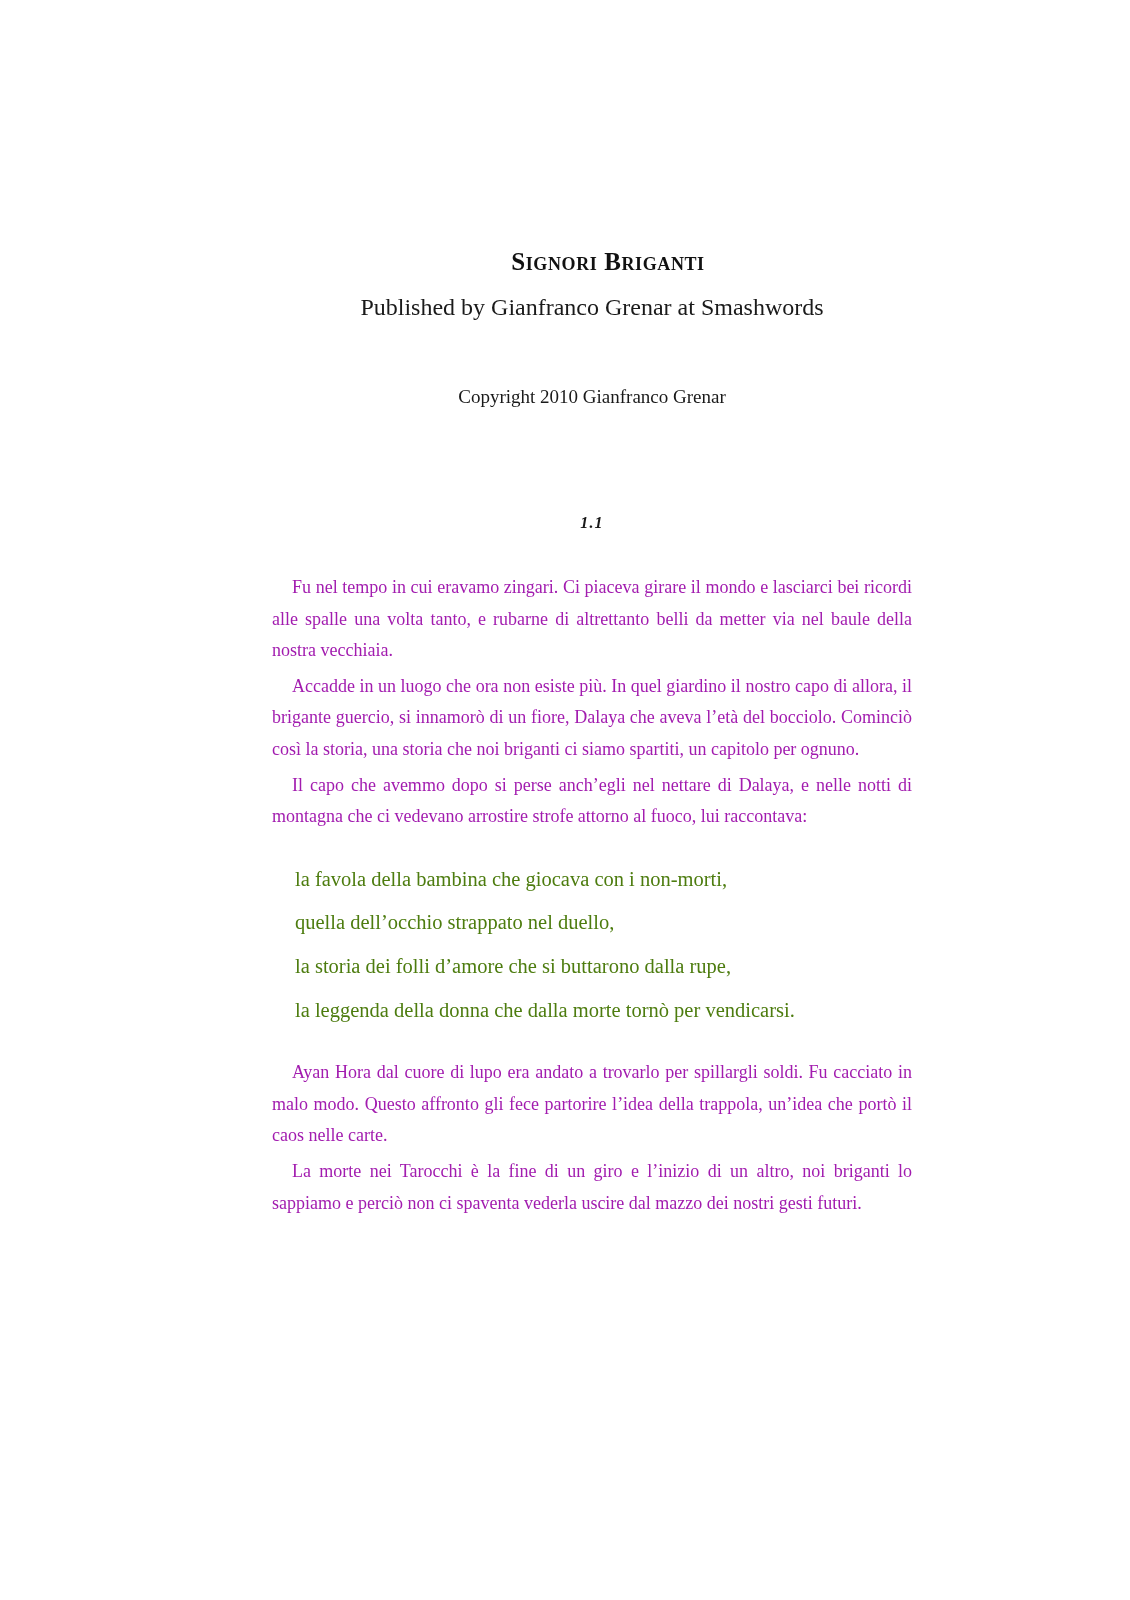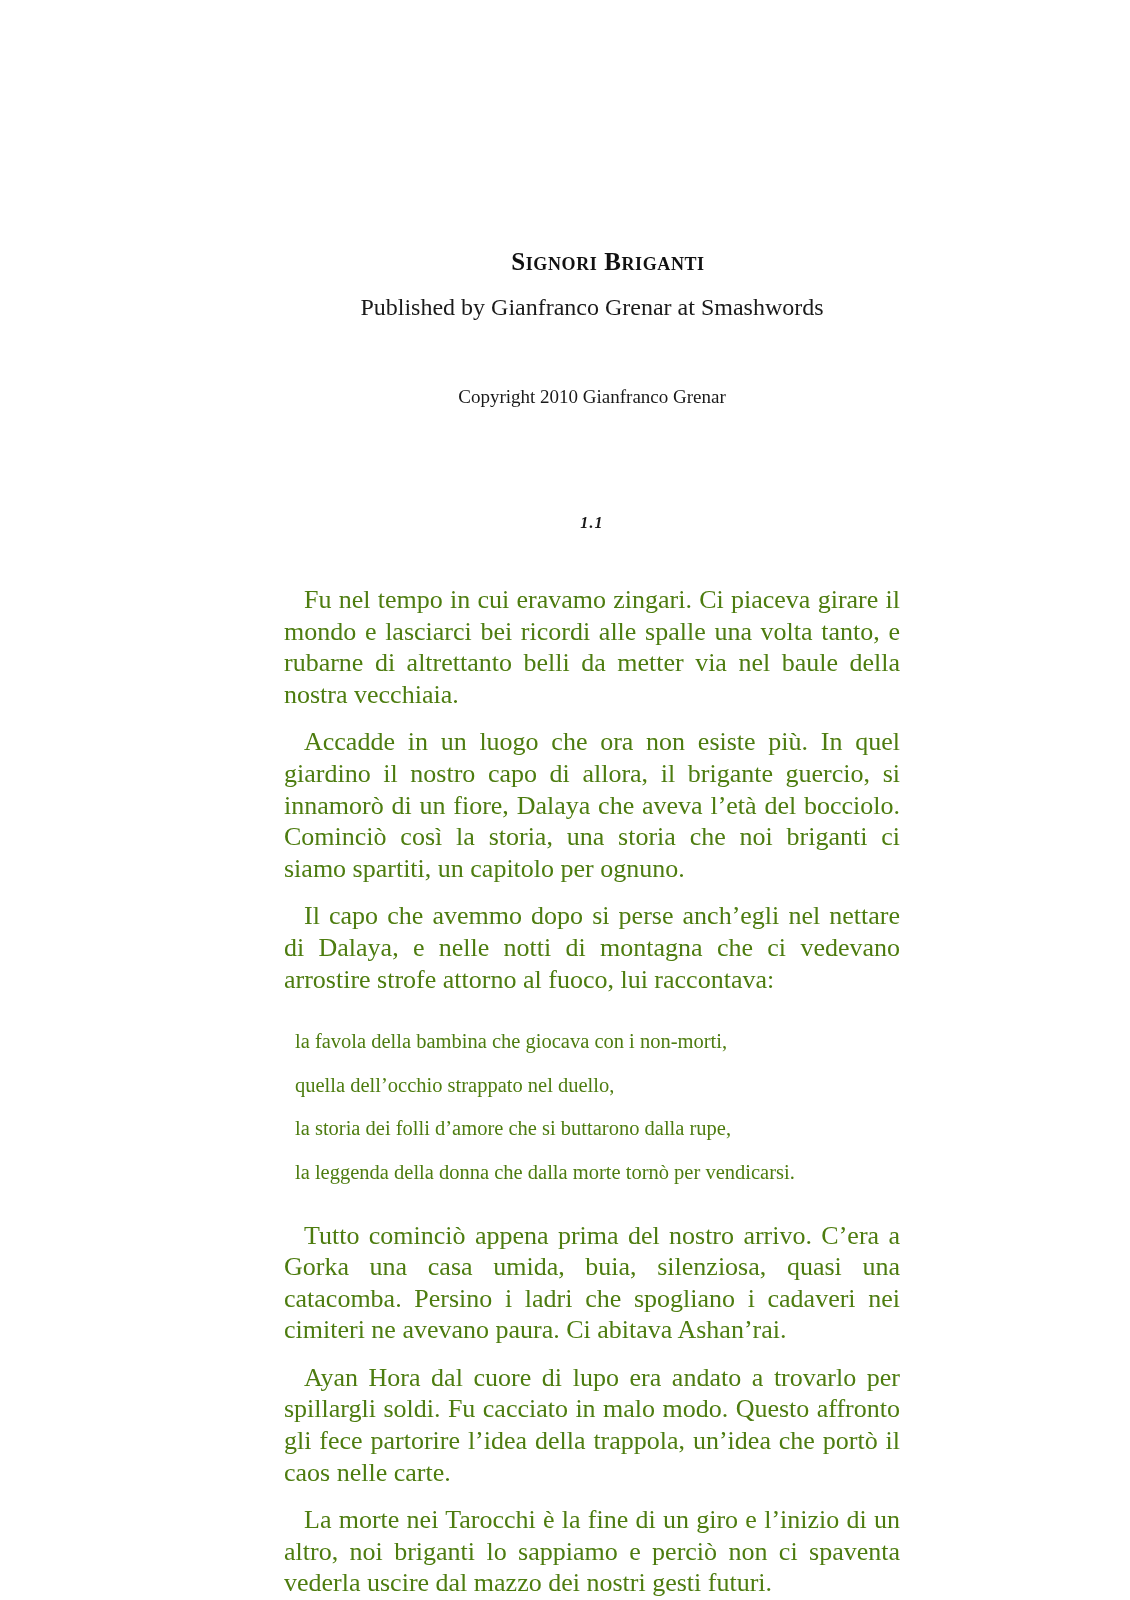--- a/index.html
+++ b/index.html
@@ -75,28 +75,28 @@
   }
 
   .body-text {
     position: absolute;
     top: 568px;
     left: 268px;
     width: 648px;
   }
 
   .body-text p {
-    margin: 16px;
+    margin: 4px;
     padding: 0;
     text-align: justify;
     text-justify: inter-word;
-    font-size: 26px;
+    font-size: 18px;
     line-height: 31.6px;
     text-indent: 20px;
-    color: #4d7c0f;
+    color: #a21caf;
     hyphens: none;
   }
 
   .verse-block {
     margin: 0;
     padding: 0;
     margin-top: 31px;
     margin-bottom: 31px;
   }
 
@@ -130,19 +130,18 @@
     <p>Accadde in un luogo che ora non esiste più. In quel giardino il nostro capo di allora, il brigante guercio, si innamorò di un fiore, Dalaya che aveva l’età del bocciolo. Cominciò così la storia, una storia che noi briganti ci siamo spartiti, un capitolo per ognuno.</p>
     <p>Il capo che avemmo dopo si perse anch’egli nel nettare di Dalaya, e nelle notti di montagna che ci vedevano arrostire strofe attorno al fuoco, lui raccontava:</p>
 
     <div class="verse-block">
       <p class="verse-line">la favola della bambina che giocava con i non-morti,</p>
       <p class="verse-line">quella dell’occhio strappato nel duello,</p>
       <p class="verse-line">la storia dei folli d’amore che si buttarono dalla rupe,</p>
       <p class="verse-line">la leggenda della donna che dalla morte tornò per vendicarsi.</p>
     </div>
 
-    <p>Tutto cominciò appena prima del nostro arrivo. C’era a Gorka una casa umida, buia, silenziosa, quasi una catacomba. Persino i ladri che spogliano i cadaveri nei cimiteri ne avevano paura. Ci abitava Ashan’rai.</p>
     <p>Ayan Hora dal cuore di lupo era andato a trovarlo per spillargli soldi. Fu cacciato in malo modo. Questo affronto gli fece partorire l’idea della trappola, un’idea che portò il caos nelle carte.</p>
     <p>La morte nei Tarocchi è la fine di un giro e l’inizio di un altro, noi briganti lo sappiamo e perciò non ci spaventa vederla uscire dal mazzo dei nostri gesti futuri.</p>
 
   </div>
 
 </div>
 
 </body></html>

